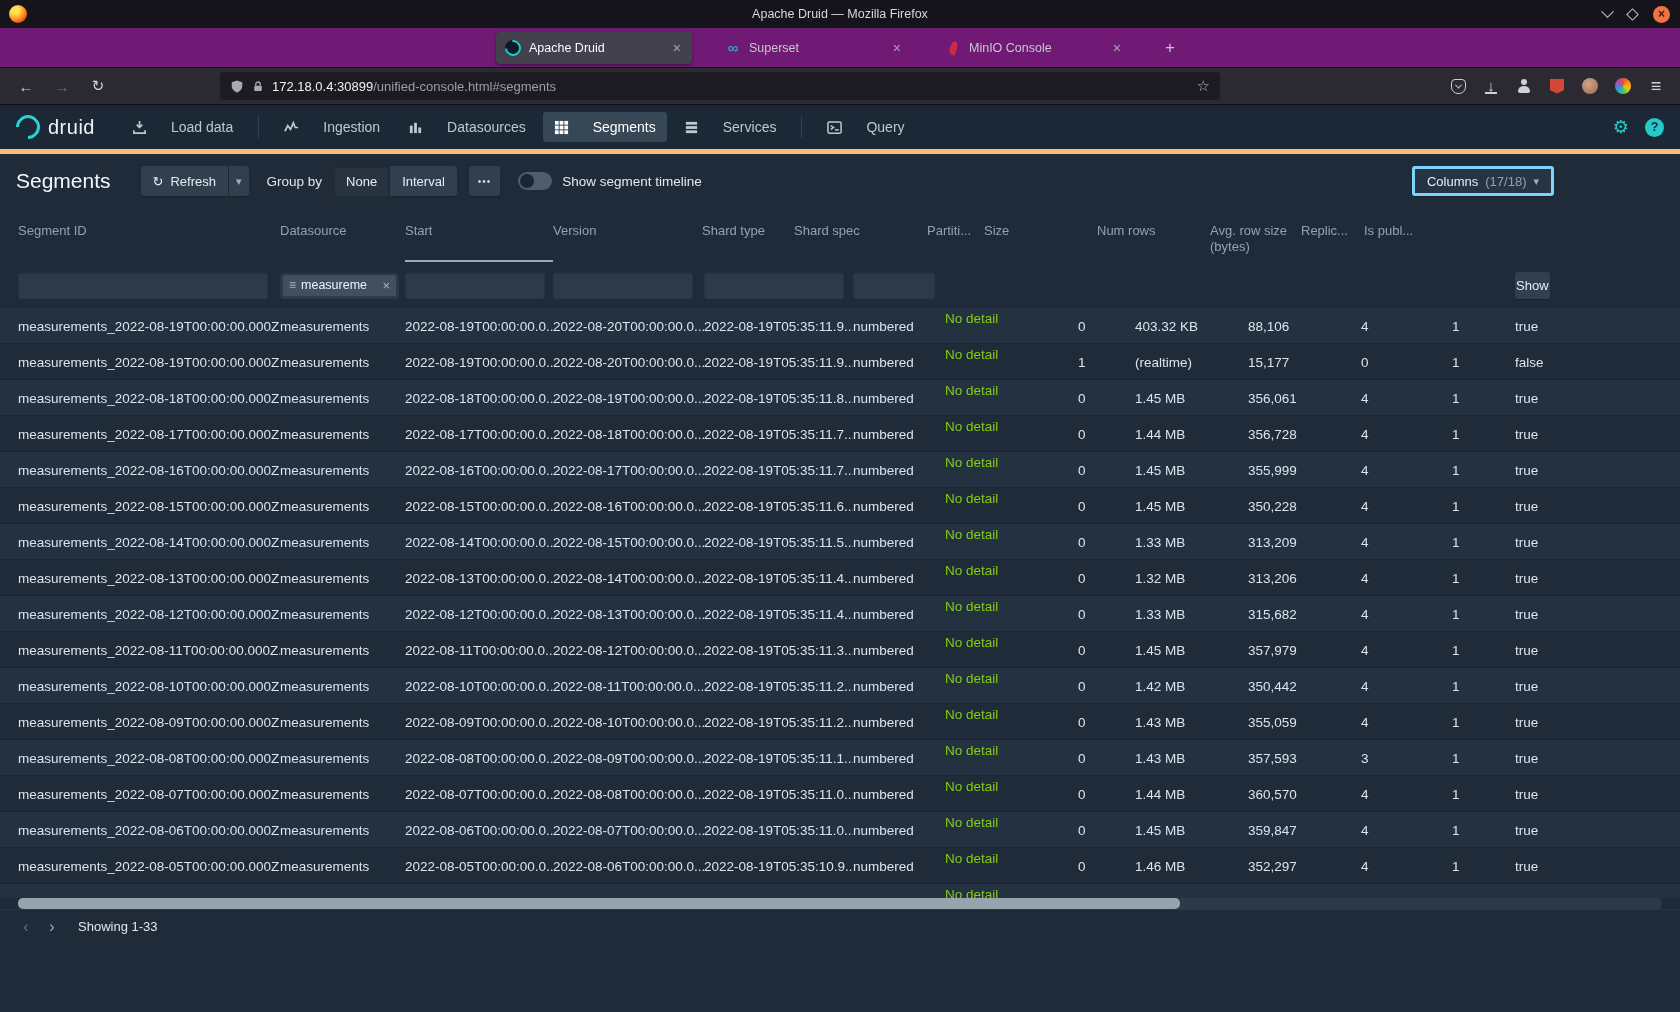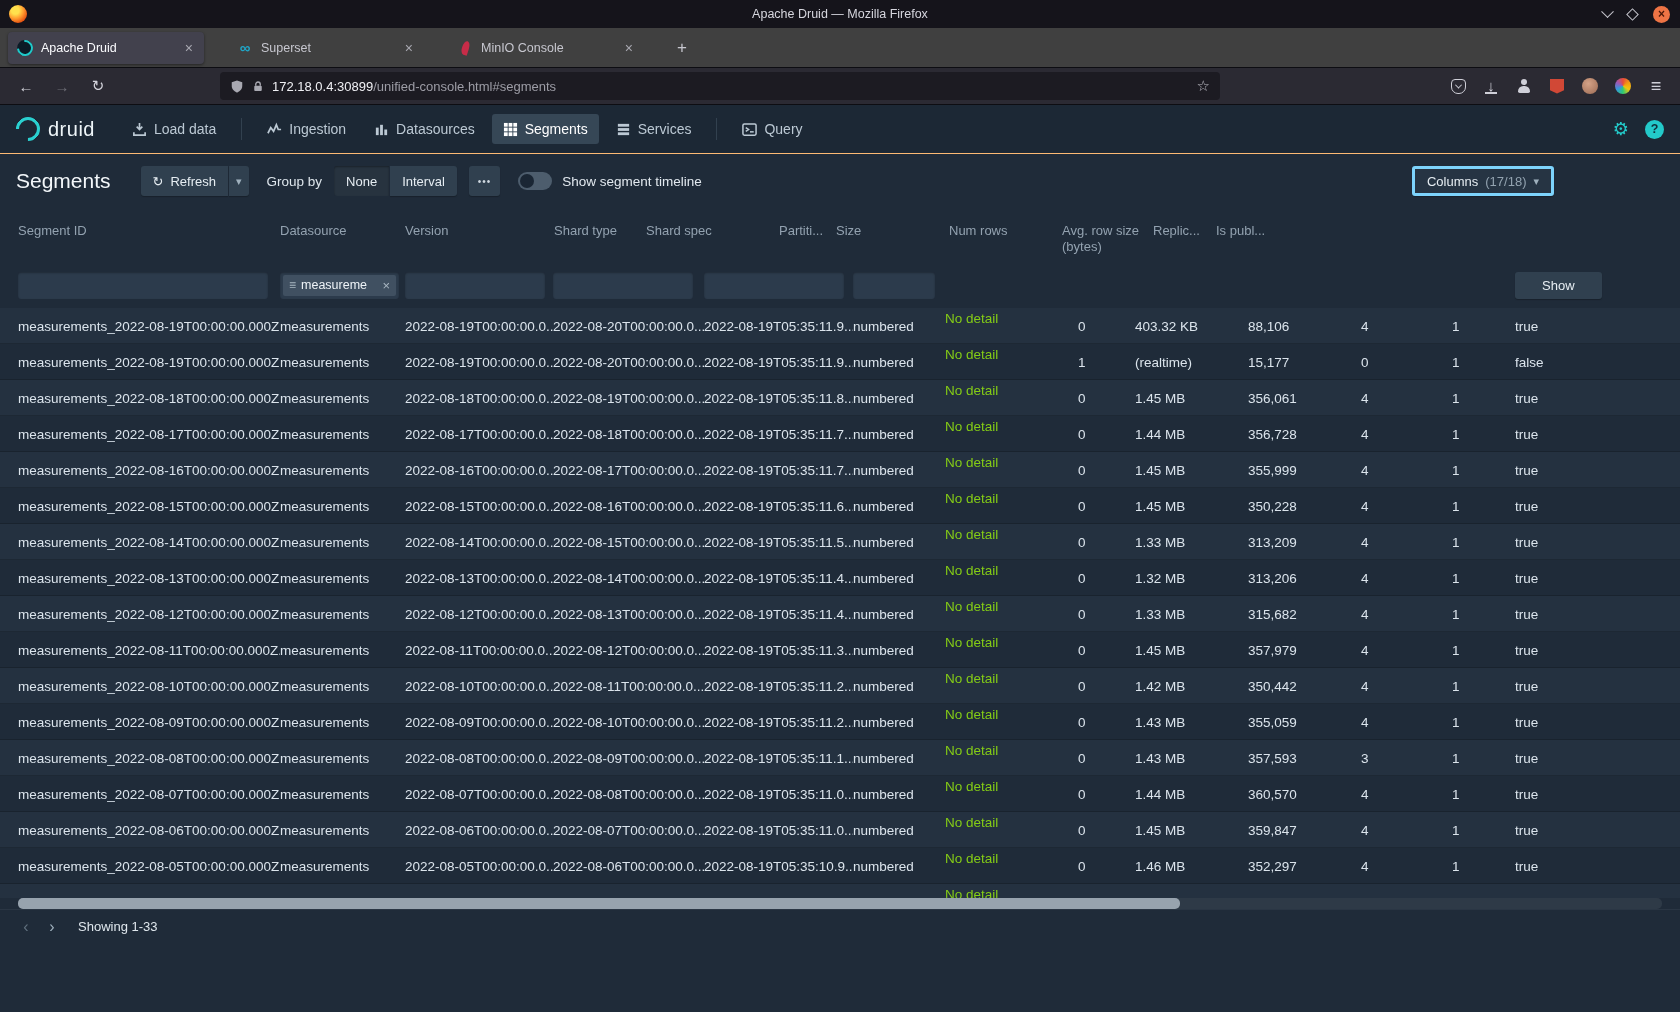--- a/index.html
+++ b/index.html
@@ -12,21 +12,21 @@
     background:radial-gradient(circle at 35% 30%, #ffe14d 0 22%, #ff9a2e 48%, #e24b0f 78%); z-index:2; }
   .titlebar-title { position:absolute; left:0; right:0; text-align:center; font-size:12.5px; color:#d6d6de; }
   .win-controls { margin-left:auto; display:flex; align-items:center; gap:16px; padding-right:10px; z-index:2; }
   .wc-chev { width:9px; height:9px; border-right:1.6px solid #c4c4cc; border-bottom:1.6px solid #c4c4cc;
     transform:rotate(45deg) translate(-2px,-2px); }
   .wc-diamond { width:9px; height:9px; border:1.5px solid #c4c4cc; transform:rotate(45deg); }
   .wc-close { width:17px; height:17px; border-radius:50%; background:#ee7445; color:#4a1808;
     font-size:12px; font-weight:bold; display:flex; align-items:center; justify-content:center; line-height:1; }
 
   
-  .tabbar { height:40px; background:#404040; display:flex; align-items:center; padding:0 8px; gap:24px; border-bottom:1px solid #0d0d12; }
+  .tabbar { height:40px; background:#701a75; display:flex; align-items:center; padding:0 8px; gap:24px; border-bottom:1px solid #0d0d12;justify-content:center; }
   .tab { width:196px; height:32px; border-radius:4px; display:flex; align-items:center; gap:8px; padding:0 9px;
     color:#c7c7cf; font-size:12.5px; }
   .tab.active { background:#42414d; color:#fbfbfe; box-shadow:0 1px 3px rgba(0,0,0,.45); }
   .tab-label { flex:1; white-space:nowrap; overflow:hidden; }
   .tab-close { color:#a9a9b2; font-size:14px; padding:0 2px; }
   .fav { width:16px; height:16px; flex:0 0 auto; display:flex; align-items:center; justify-content:center; }
   .fav-druid { border-radius:50%; background:#0c1b26; border:2.5px solid #1fc9c9; border-left-color:transparent; transform:rotate(40deg); }
   .fav-superset { color:#20a7c9; font-weight:bold; font-size:15px; }
   .fav-minio { }
   .minio-shape { width:7px; height:14px; background:#c72c48; border-radius:50% 50% 0 50%; transform:rotate(18deg); }
@@ -54,26 +54,26 @@
   .person { position:relative; width:14px; height:14px; }
   .person:before { content:""; position:absolute; left:4px; top:0; width:6px; height:6px; border-radius:50%; background:#cfcfd8; }
   .person:after { content:""; position:absolute; left:1px; top:7px; width:12px; height:7px; border-radius:6px 6px 2px 2px; background:#cfcfd8; }
   .ublock-shape { width:14px; height:15px; background:#d14836; clip-path:polygon(50% 100%, 0 78%, 0 0, 100% 0, 100% 78%); }
   .avatar-shape { width:16px; height:16px; border-radius:50%; background:radial-gradient(circle at 40% 35%, #d4a287, #9c6b54); }
   .pinwheel-shape { width:16px; height:16px; border-radius:50%;
     background:conic-gradient(#e74c3c, #f39c12, #f1c40f, #2ecc71, #3498db, #9b59b6, #e74c3c); }
   .menu-glyph { font-size:18px; }
 
   
-  .app-header { height:49px; background:#1c2835; display:flex; align-items:center; padding:0 16px; border-bottom:1px solid #fdba74; }
+  .app-header { height:49px; background:#1c2835; display:flex; align-items:center; padding:0 16px; border-bottom:5px solid #fdba74; }
   .druid-logo { width:24px; height:24px; border-radius:50%; border:3px solid #2ad0d0; border-left-color:transparent;
     transform:rotate(-45deg); margin-right:8px; }
   .brand { font-size:20px; color:#eef5f8; letter-spacing:.5px; margin-right:26px; }
   .app-nav { display:flex; align-items:center; gap:6px; }
-  .nav-item { display:flex; align-items:center; gap:7px; height:30px; padding:0 11px; border-radius:3px;
+  .nav-item { display:flex; align-items:center; gap:24px; height:30px; padding:0 11px; border-radius:3px;
     color:#bcc9d4; font-size:14px; }
   .nav-item svg { width:15px; height:15px; }
   .nav-item.active { background:#364756; color:#ffffff; }
   .nav-sep { width:1px; height:22px; background:#32414f; margin:0 8px; }
   .app-header-right { margin-left:auto; display:flex; align-items:center; gap:16px; }
   .gear { color:#23caca; font-size:18px; }
   .help-circle { width:19px; height:19px; border-radius:50%; background:#23caca; color:#10303b; font-weight:bold;
     font-size:12.5px; display:flex; align-items:center; justify-content:center; }
 
   
@@ -108,21 +108,21 @@
   .fcell { flex:0 0 auto; }
   .f-input { height:27px; background:#2c3b4c; border:none; border-radius:3px; color:#e6edf2; font-size:13px;
     padding:0 8px; box-shadow:inset 0 1px 2px rgba(0,0,0,.3); font-family:"Liberation Sans", sans-serif; }
   .w250{width:250px}.w140{width:140px}.w82{width:82px}
   .f-taginput { width:119px; height:27px; background:#2c3b4c; border-radius:3px; display:flex; align-items:center;
     padding:0 3px; box-shadow:inset 0 1px 2px rgba(0,0,0,.3); }
   .chip { background:#405061; border-radius:2px; height:21px; display:flex; align-items:center; gap:5px;
     padding:0 6px; font-size:12.5px; color:#eef3f7; width:100%; overflow:hidden; }
   .chip-icon { color:#a9b7c2; font-size:12px; }
   .chip-x { margin-left:auto; color:#a9b7c2; font-size:13px; }
-  .show-btn { height:27px; padding:0 27px; font-size:13px; }
+  .show-btn { height:27px; padding:0 1px; font-size:13px; }
 
   .tbody { height:590px; overflow:hidden; }
   .tr { display:flex; height:36px; align-items:center; padding-left:18px; font-size:13.5px; color:#dbe4ec;
     box-shadow:inset 0 -1px 0 rgba(0,0,0,.18); }
   .tr:nth-child(odd) { background:#243140; }
   .td { flex:0 0 auto; white-space:nowrap; overflow:hidden; padding-right:5px; }
   .td.spec { align-self:flex-start; padding-top:3px; color:#84cc16; }
 
   .hscroll { height:11px; margin:0 18px 0 18px; background:#2e3a47; border-radius:5px; position:relative; }
   .hscroll-thumb { position:absolute; left:0; top:0; height:11px; width:1162px; background:#97a3ae; border-radius:5px; }
@@ -296,20 +296,21 @@
   <div class="btn columns-btn">
     <span>Columns</span>
     <span class="columns-count">(17/18)</span>
     <span class="caret">▾</span>
   </div>
 </div>
 
 <div class="thead" id="thead">
     <div class="th c0">Segment ID</div>
     <div class="th c1">Datasource</div>
+    <div class="th c2 sorted">Start</div>
     <div class="th c4">Version</div>
     <div class="th c5">Shard type</div>
     <div class="th c6">Shard spec</div>
     <div class="th c7">Partiti...</div>
     <div class="th c8">Size</div>
     <div class="th c9">Num rows</div>
     <div class="th c10">Avg. row size (bytes)</div>
     <div class="th c11">Replic...</div>
     <div class="th c12">Is publ...</div>
   </div>

